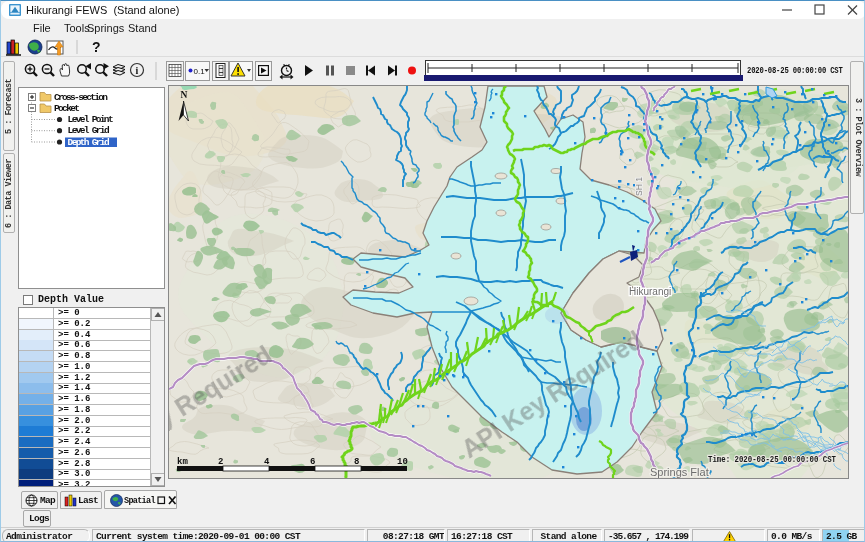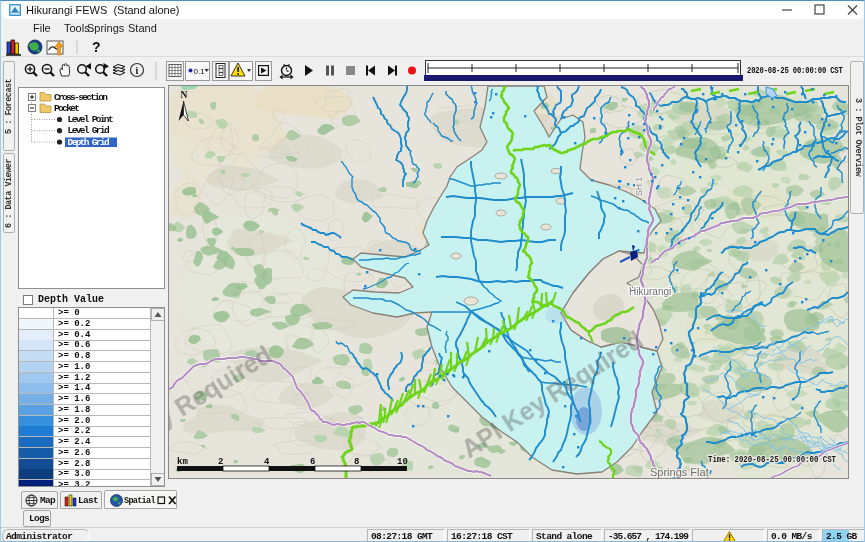--- a/index.html
+++ b/index.html
@@ -1375,23 +1375,24 @@
       <line x1="12" y1="0.5" x2="18.5" y2="8" stroke="#111" stroke-width="1.6"></line>
       <line x1="18.5" y1="0.5" x2="12" y2="8" stroke="#111" stroke-width="1.6"></line>
     </svg>
 </div>
 <div class="btab" style="left:22px;top:509px;width:28px;height:17px;border-radius:2px;">
     <span class="abs" style="left:5px;top:2px">Logs</span>
   </div>
 
 <div class="abs" id="statusbar">
   <div class="scell" style="left:1px;width:88px;border-radius:6px;">Administrator</div>
-  <div class="scell" style="left:366px;width:78px;">08:27:18 GMT</div>
+  <div class="scell" style="left:91px;width:273px;">Current system time:2020-09-01 00:00 CST</div>
+  <div class="scell" style="left:366px;width:78px;text-align:right;">08:27:18 GMT</div>
   <div class="scell" style="left:446px;width:83px;">16:27:18 CST</div>
-  <div class="scell" style="left:531px;width:70px;">Stand alone</div>
+  <div class="scell" style="left:531px;width:70px;text-align:center;">Stand alone</div>
   <div class="scell" style="left:603px;width:86px;letter-spacing:-1px;">-35.657 , 174.199</div>
   <div class="scell" style="left:691px;width:73px;">
       <svg class="abs" style="left:30px;top:1px" width="13" height="11" viewBox="0 0 13 11">
         <path d="M6.5 0.5 L12.5 10.5 L0.5 10.5 Z" fill="#ffd400" stroke="#7a6000" stroke-width="0.8"></path>
         <rect x="5.9" y="3.2" width="1.3" height="4" fill="#111"></rect>
         <rect x="5.9" y="8" width="1.3" height="1.4" fill="#111"></rect>
       </svg>
     </div>
   <div class="scell" style="left:766px;width:53px;">0.0 MB/s</div>
   <div class="scell" style="left:821px;width:43px;">

